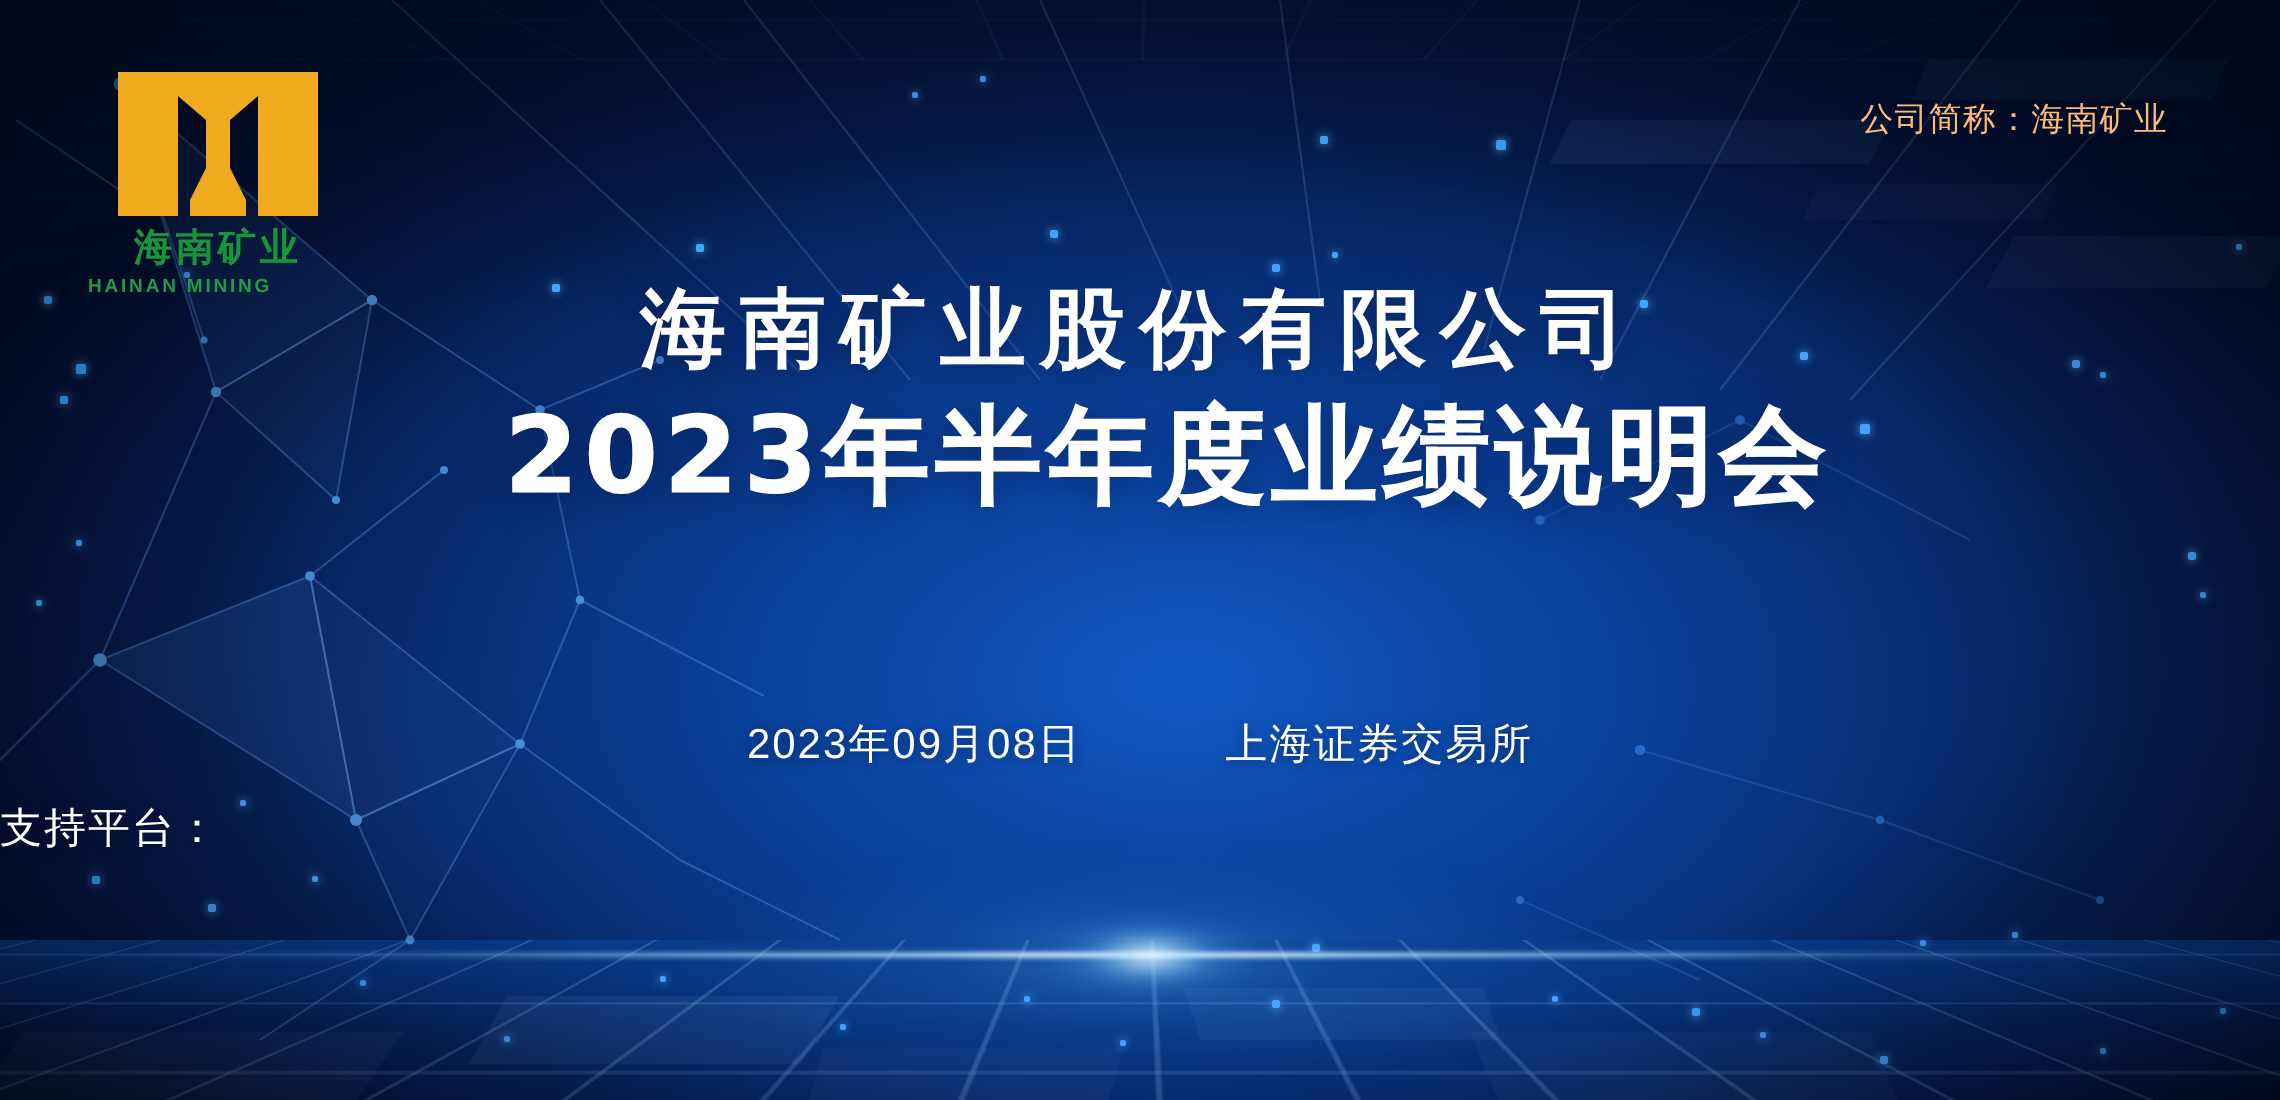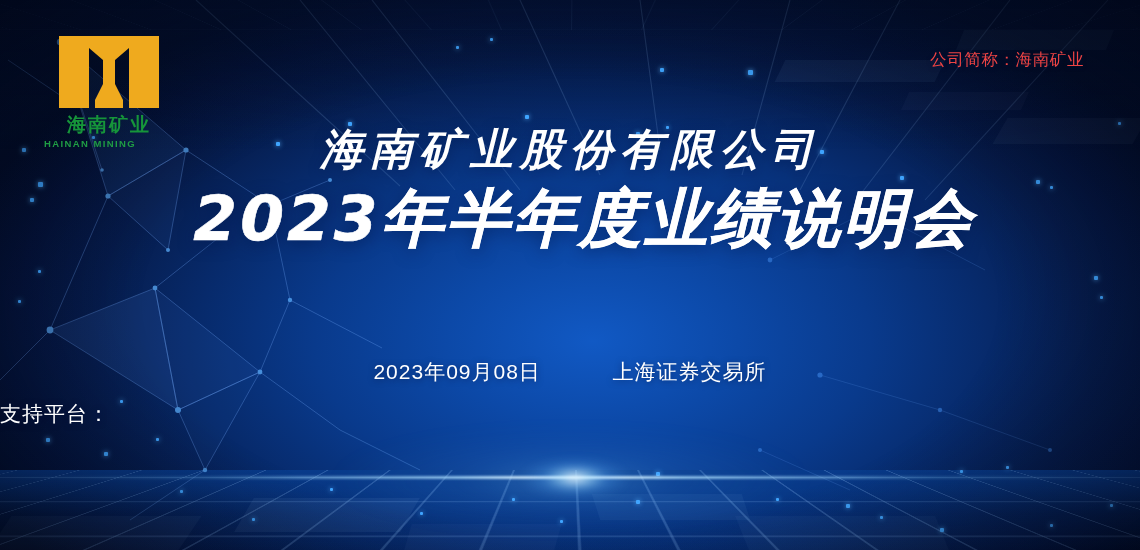--- a/index.html
+++ b/index.html
@@ -108,38 +108,38 @@
   }
   .logo-en{
     margin-top:3px; text-align:left;
     color:#1f9d44; font-size:9.5px; font-weight:bold;
     letter-spacing:1.4px;
   }
 
   
   .meta{
     position:absolute; right:56px; top:46px;
-    text-align:right; color:#ef4444;
+    text-align:right; color:#fdba74;
     font-size:16.5px; line-height:1.74; letter-spacing:.6px;
     font-family:"DejaVu Sans","Liberation Sans",sans-serif;
     text-shadow:0 1px 4px rgba(0,20,60,.6);
   }
   .meta .code-num{ letter-spacing:2px; }
 
   
-  .titles{ position:absolute; left:0; right:0; top:124px; text-align:center;font-style:italic; }
+  .titles{ position:absolute; left:0; right:0; top:140px; text-align:center; }
   .title-1{
     color:#ffffff; font-size:43px; font-weight:bold;
     letter-spacing:7px; line-height:1.18;
     font-family:"DejaVu Sans","Liberation Sans",sans-serif;
     text-shadow:0 2px 12px rgba(0,25,80,.55);
   }
   .title-2{
     margin-top:6px;
-    color:#ffffff; font-size:63px; font-weight:bold;
+    color:#ffffff; font-size:53px; font-weight:bold;
     letter-spacing:3px; line-height:1.2;
     font-family:"DejaVu Sans","Liberation Sans",sans-serif;
     text-shadow:0 3px 16px rgba(0,25,80,.6);
     padding-left:28px;
     -webkit-text-stroke:.6px #ffffff;
   }
 
   
   .info{ position:absolute; left:0; right:0; top:358px; text-align:center; }
   .info-row1{

